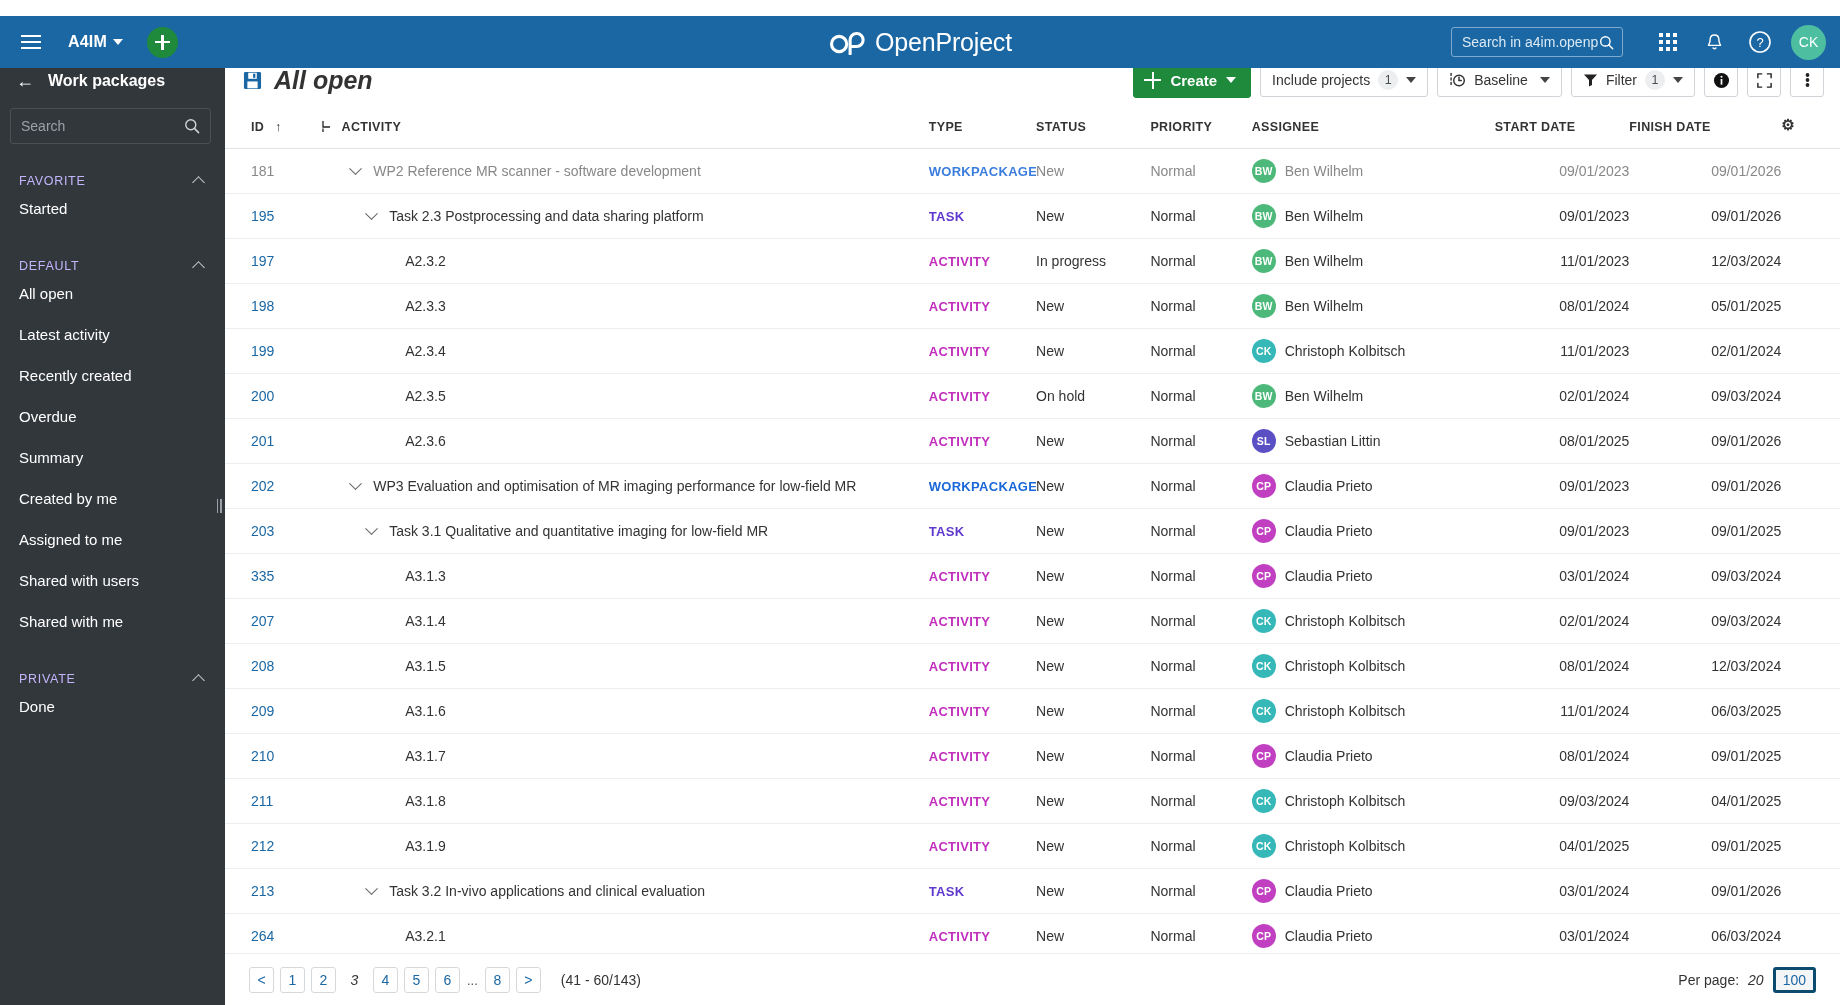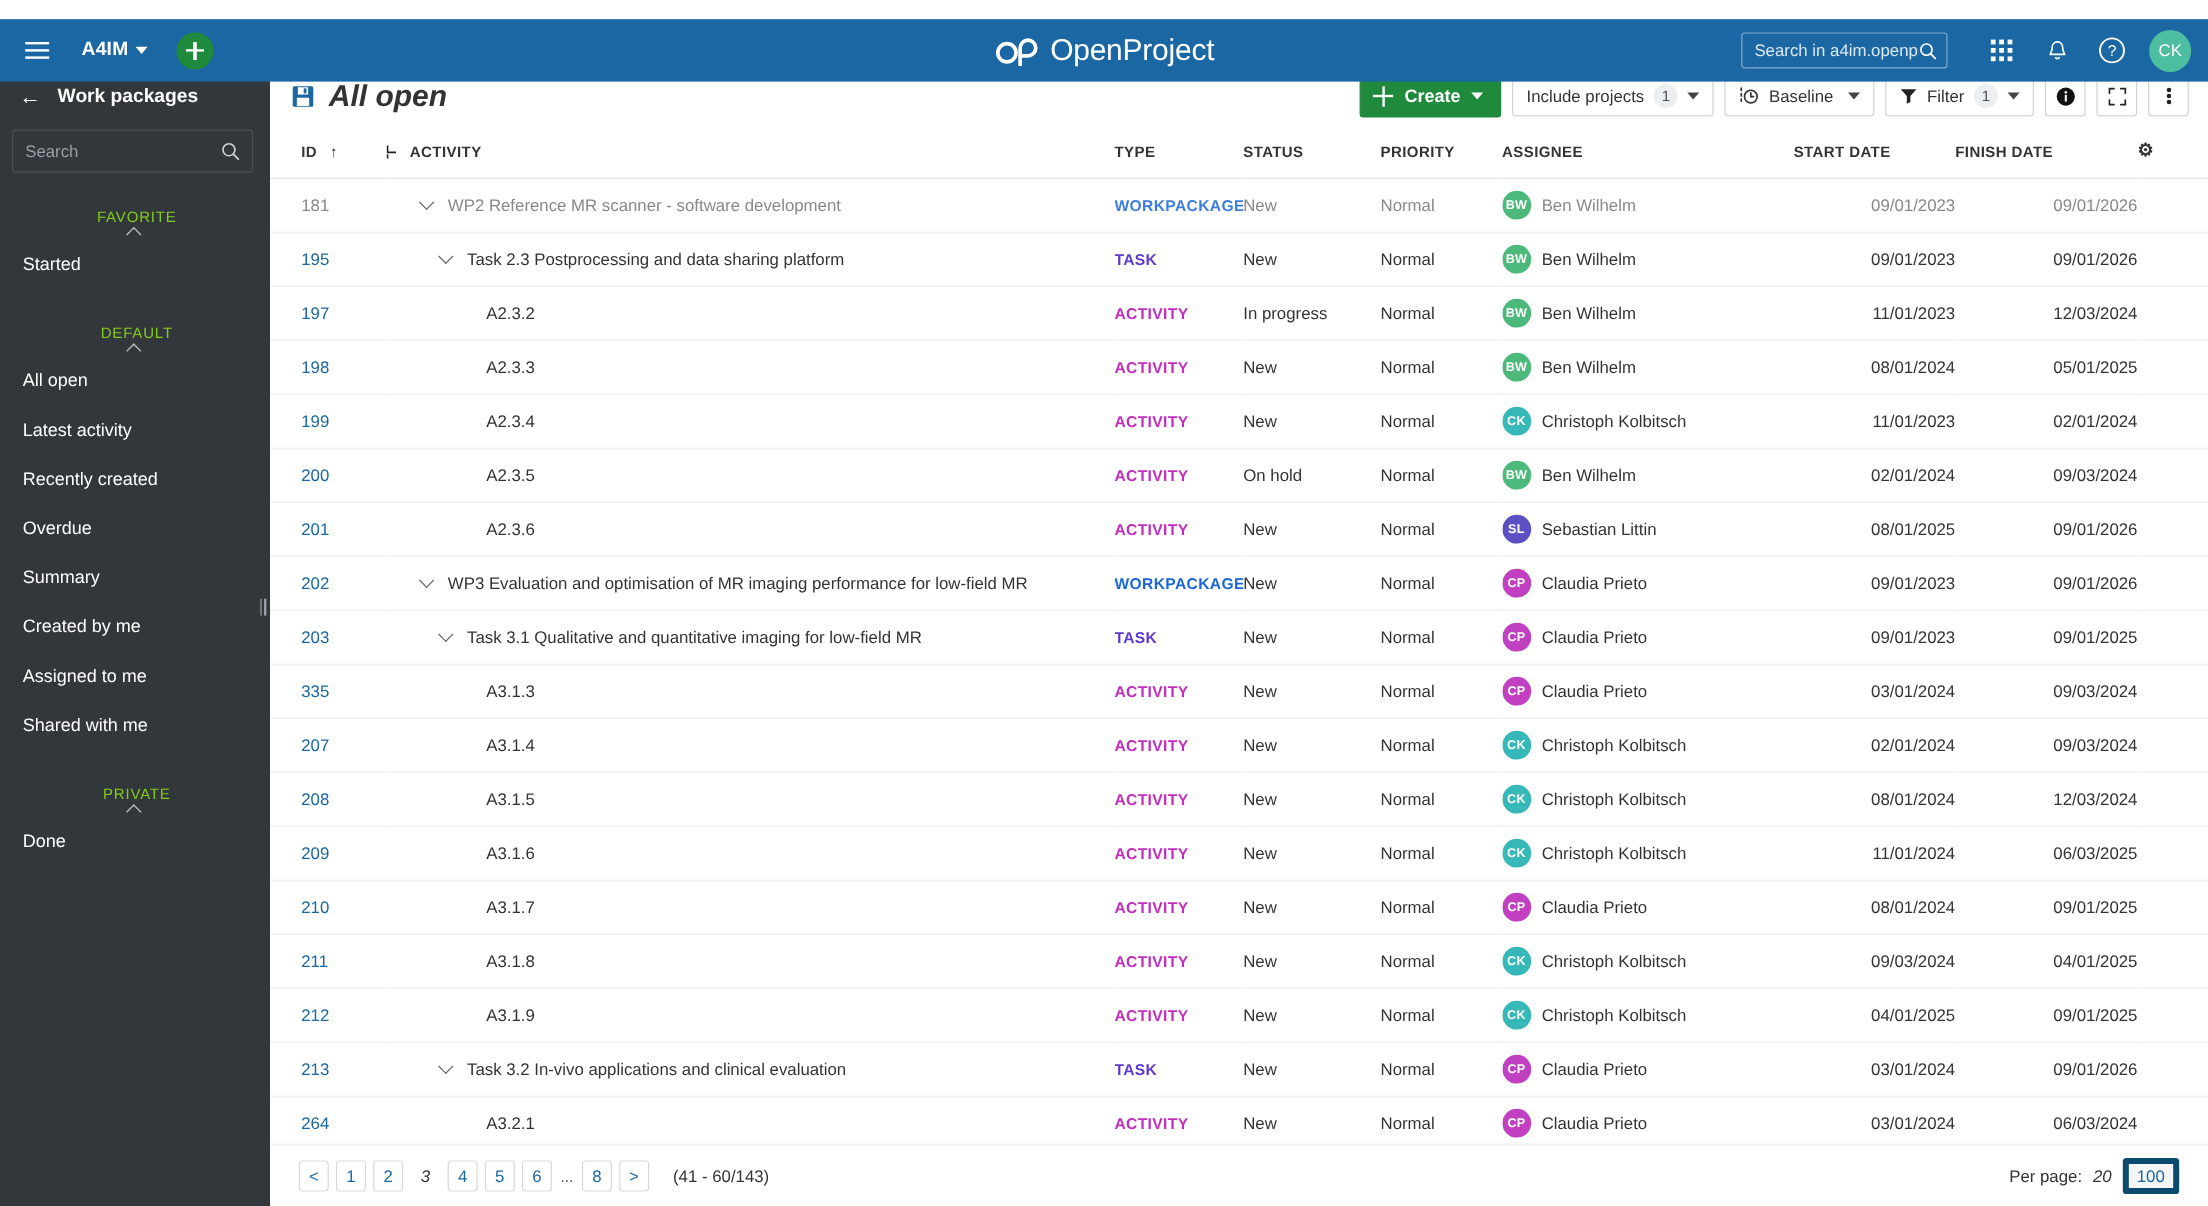--- a/index.html
+++ b/index.html
@@ -89,21 +89,21 @@
   .sb-title { font-size: 16px; font-weight: 700; }
   .sb-search {
     margin: 4px 14px 0 10px; height: 36px; border: 1px solid #4b5055;
     border-radius: 3px; display:flex; align-items:center; padding: 0 10px;
     justify-content: space-between; cursor: text; background: #32373C;
   }
   .sb-search .ph { color: #9aa0a6; font-size: 14px; }
   .sb-group {
     margin-top: 30px; padding: 0 16px 0 19px;
     display: flex; align-items: center; justify-content: space-between;
-    color: #84cc16; font-size: 12.5px; letter-spacing: .7px; cursor: pointer; flex-direction: column;
+    color: #c4b5fd; font-size: 12.5px; letter-spacing: .7px; cursor: pointer;
   }
   .chev-up {
     width: 9px; height: 9px; border-left: 1.6px solid #c6cacd;
     border-top: 1.6px solid #c6cacd; transform: rotate(45deg);
     margin-top: 3px; margin-right: 6px;
   }
   .sb-item {
     padding: 12px 16px 12px 19px; font-size: 15px; color: #fff; cursor: pointer;
     white-space: nowrap;
   }
@@ -226,21 +226,21 @@
     margin-right: 6px;
   }
   .pg-ellipsis { color:#555; font-size: 13px; margin: 0 7px 0 1px; }
   .pg-range { margin-left: 14px; font-size: 14px; color:#333; }
   .perpage {
     margin-left: auto; display:flex; align-items:center; gap: 9px;
     font-size: 14px; color:#333;
   }
   .pp-current { font-style: italic; color:#333; }
   .pp-opt {
-    border: 5px solid #0c4a6e; border-radius: 3px; background:#f4f5f6;
+    border: 3px solid #0c4a6e; border-radius: 3px; background:#f4f5f6;
     padding: 2px 7px; color:#1A67A3; cursor:pointer; font-size: 14px;
   }
 </style>
 </head>
 <body>
 
 <div id="topbar">
   <div class="tb-hamburger">
     <span></span>
       <span></span>
@@ -324,20 +324,21 @@
     <span>DEFAULT</span>
     <span class="chev-up"></span>
   </div>
   <div class="sb-item"><span>All open</span></div>
   <div class="sb-item"><span>Latest activity</span></div>
   <div class="sb-item"><span>Recently created</span></div>
   <div class="sb-item"><span>Overdue</span></div>
   <div class="sb-item"><span>Summary</span></div>
   <div class="sb-item"><span>Created by me</span></div>
   <div class="sb-item"><span>Assigned to me</span></div>
+  <div class="sb-item"><span>Shared with users</span></div>
   <div class="sb-item"><span>Shared with me</span></div>
 
   <div class="sb-group">
     <span>PRIVATE</span>
     <span class="chev-up"></span>
   </div>
   <div class="sb-item"><span>Done</span></div>
 
   <div class="sb-resizer">
       <i></i>

